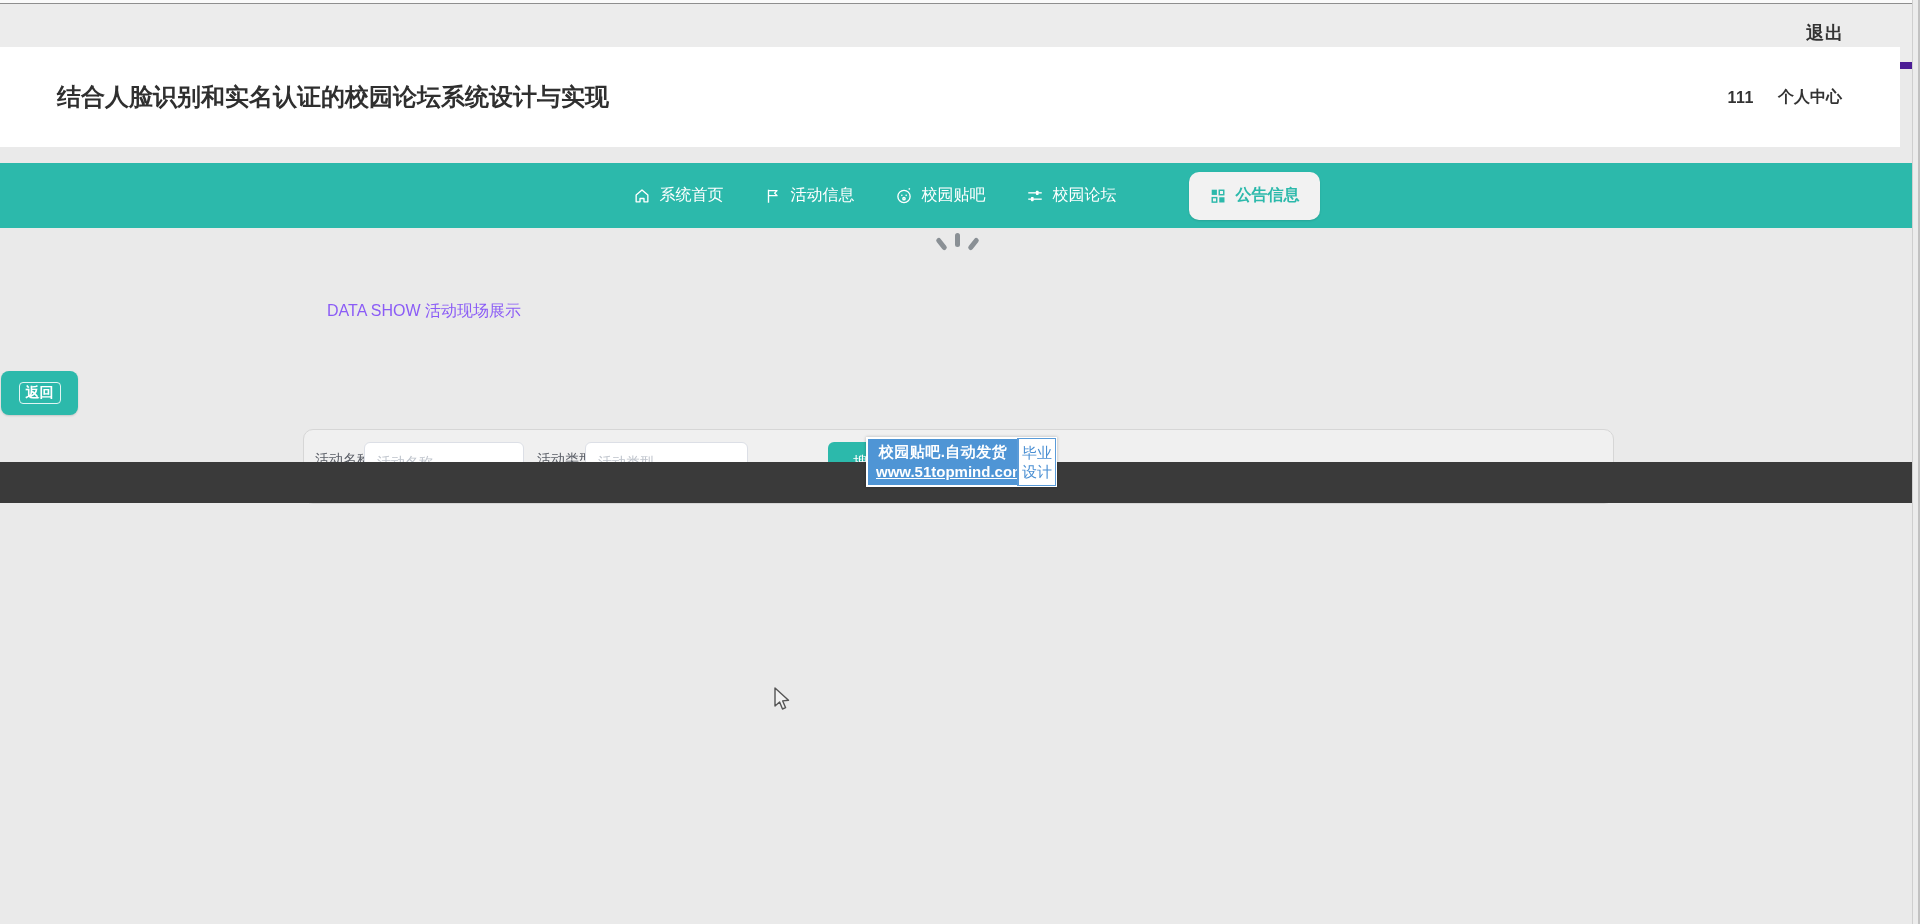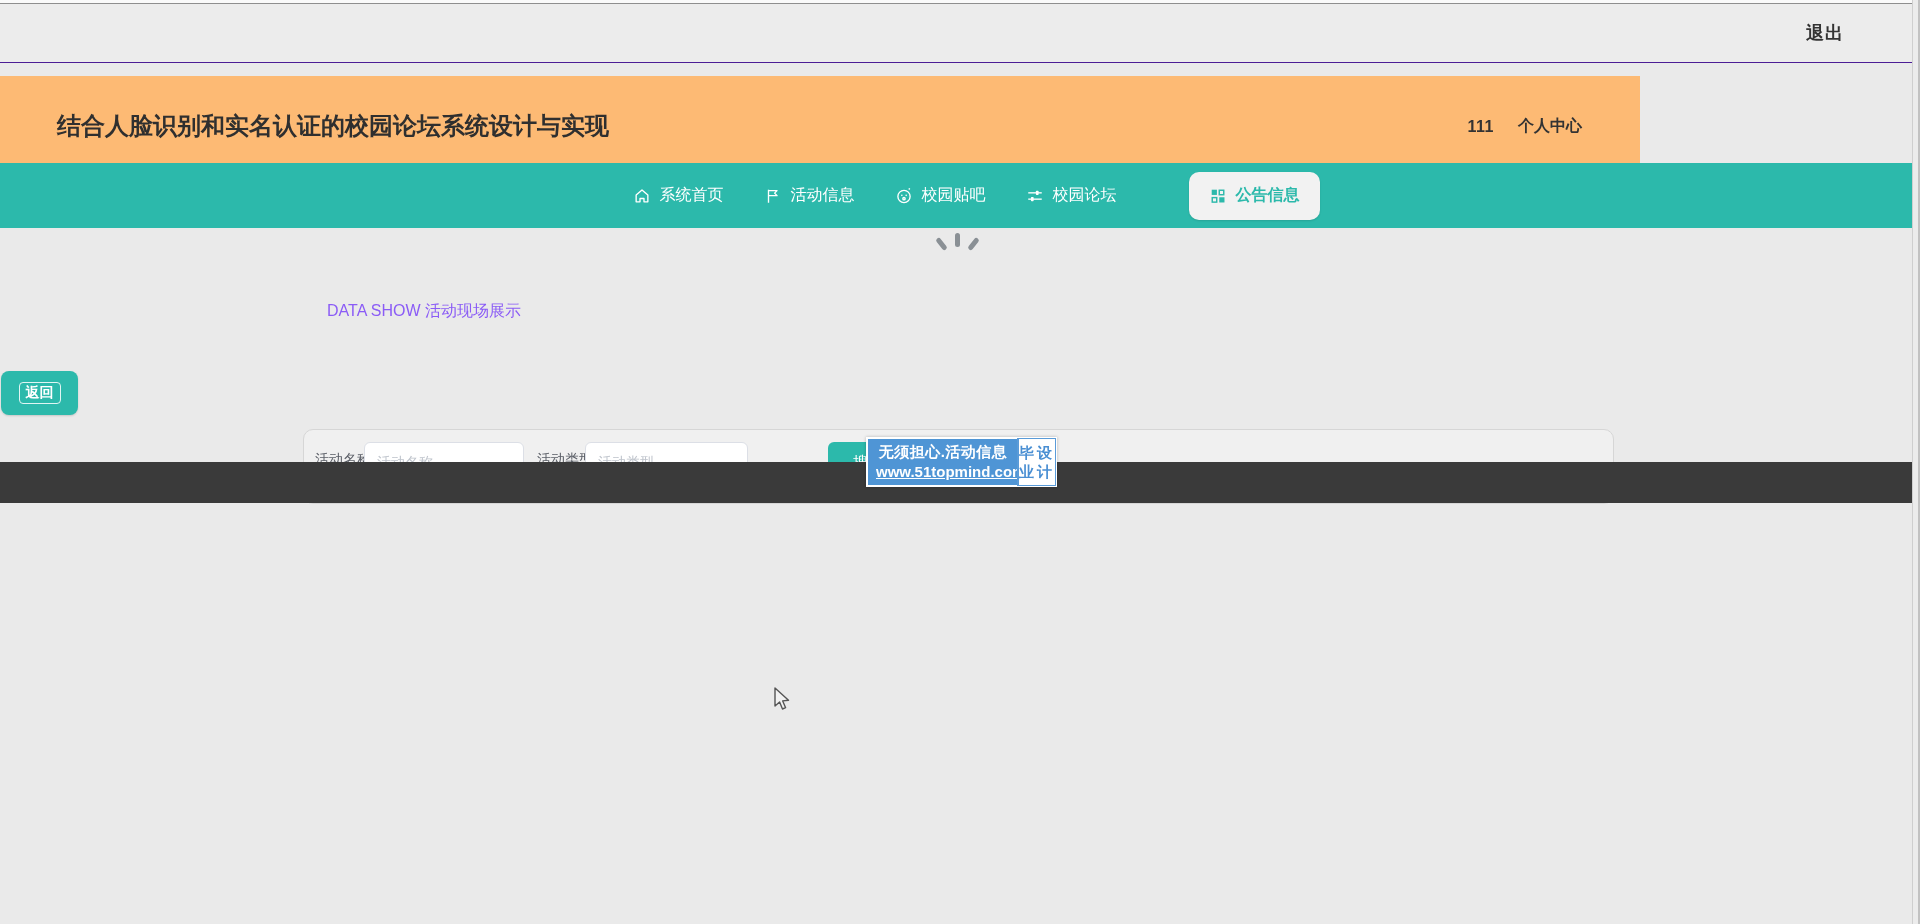--- a/index.html
+++ b/index.html
@@ -8,26 +8,26 @@
     background:#eaeaea;
     font-family:"Liberation Sans","DejaVu Sans",sans-serif;
     -webkit-font-smoothing:antialiased;
   }
   .abs{position:absolute;}
 
   
   .top-strip{left:0;top:0;width:1920px;height:3px;background:#fafafa;border-bottom:1px solid #8e8e8e;}
 
   
-  .logout-bar{left:0;top:4px;width:1920px;height:58px;background:#ececec;border-bottom:1px solid #4c1d95;}
+  .logout-bar{left:0;top:4px;width:1920px;height:58px;background:#ececec;border-bottom:7px solid #4c1d95;}
   .logout-link{position:absolute;right:76px;top:50%;transform:translateY(-50%);
     font-size:18px;font-weight:bold;color:#333;cursor:pointer;letter-spacing:1px;}
 
   
-  .header-bar{left:0;top:76px;width:1640px;height:100px;background:#fdba74;}
+  .header-bar{left:0;top:47px;width:1900px;height:100px;background:#ffffff;}
   .page-title{position:absolute;left:57px;top:50%;transform:translateY(-50%);
     font-size:24px;font-weight:bold;color:#2f2f2f;}
   .header-right{position:absolute;right:58px;top:50%;transform:translateY(-50%);
     display:flex;align-items:center;gap:24px;font-size:16px;font-weight:bold;color:#333;}
   .header-right .username{letter-spacing:.5px;text-align:center;}
   .header-right .profile{cursor:pointer;}
 
   
   .nav-bar{left:0;top:163px;width:1920px;height:65px;background:#2cb9ab;
     display:flex;align-items:center;justify-content:center;padding-left:26px;box-sizing:border-box;}
@@ -62,22 +62,22 @@
   
   .footer-bar{left:0;top:462px;width:1920px;height:41px;background:#3a3a3a;z-index:3;}
 
   
   .watermark{left:866px;top:437px;z-index:6;display:flex;border:2px solid #fff;cursor:pointer;
     box-shadow:0 0 3px rgba(0,0,0,.25);}
   .wm-blue{background:#4f95d5;color:#fff;padding:3px 8px 4px 8px;text-align:center;width:134px;}
   .wm-line1{font-size:15px;font-weight:bold;letter-spacing:.5px;line-height:20px;white-space:nowrap;}
   .wm-line2{font-size:15px;font-weight:bold;text-decoration:underline;line-height:19px;white-space:nowrap;}
   .wm-badge{background:#fff;color:#4a8fd3;border-left:1px solid #5a9bd8;outline:1px solid #5a9bd8;
-    width:36px;display:flex;flex-direction:row;align-items:center;justify-content:center;
-    font-size:15px;font-weight:bold;line-height:19px;}
+    width:36px;display:flex;flex-direction:column;align-items:center;justify-content:center;
+    font-size:15px;font-weight:normal;line-height:19px;}
 
   
   .scroll-track{right:0;top:0;width:7px;height:924px;background:#ececec;border-left:1px solid #cfcfcf;z-index:8;}
   .scroll-track::after{content:"";position:absolute;right:0;top:0;width:2px;height:100%;background:#c2c2c2;}
 
   
   .cursor{left:771px;top:686px;z-index:9;pointer-events:none;}
 </style>
 </head>
 <body>
@@ -177,21 +177,21 @@
 
 <label class="abs form-label" style="left:537px;">活动类型</label>
 <input class="abs form-input" style="left: 585px; width: 163px;" placeholder="活动类型">
 
 <button class="abs search-button">搜索</button>
 
 <div class="abs footer-bar"></div>
 
 <div class="abs watermark">
   <div class="wm-blue">
-    <div class="wm-line1">无须担心.活动信息</div>
+    <div class="wm-line1">校园贴吧.自动发货</div>
     <div class="wm-line2">www.51topmind.com</div>
   </div>
   <div class="wm-badge">
     <span>毕业</span>
     <span>设计</span>
   </div>
 </div>
 
 <div class="abs scroll-track"></div>
 

